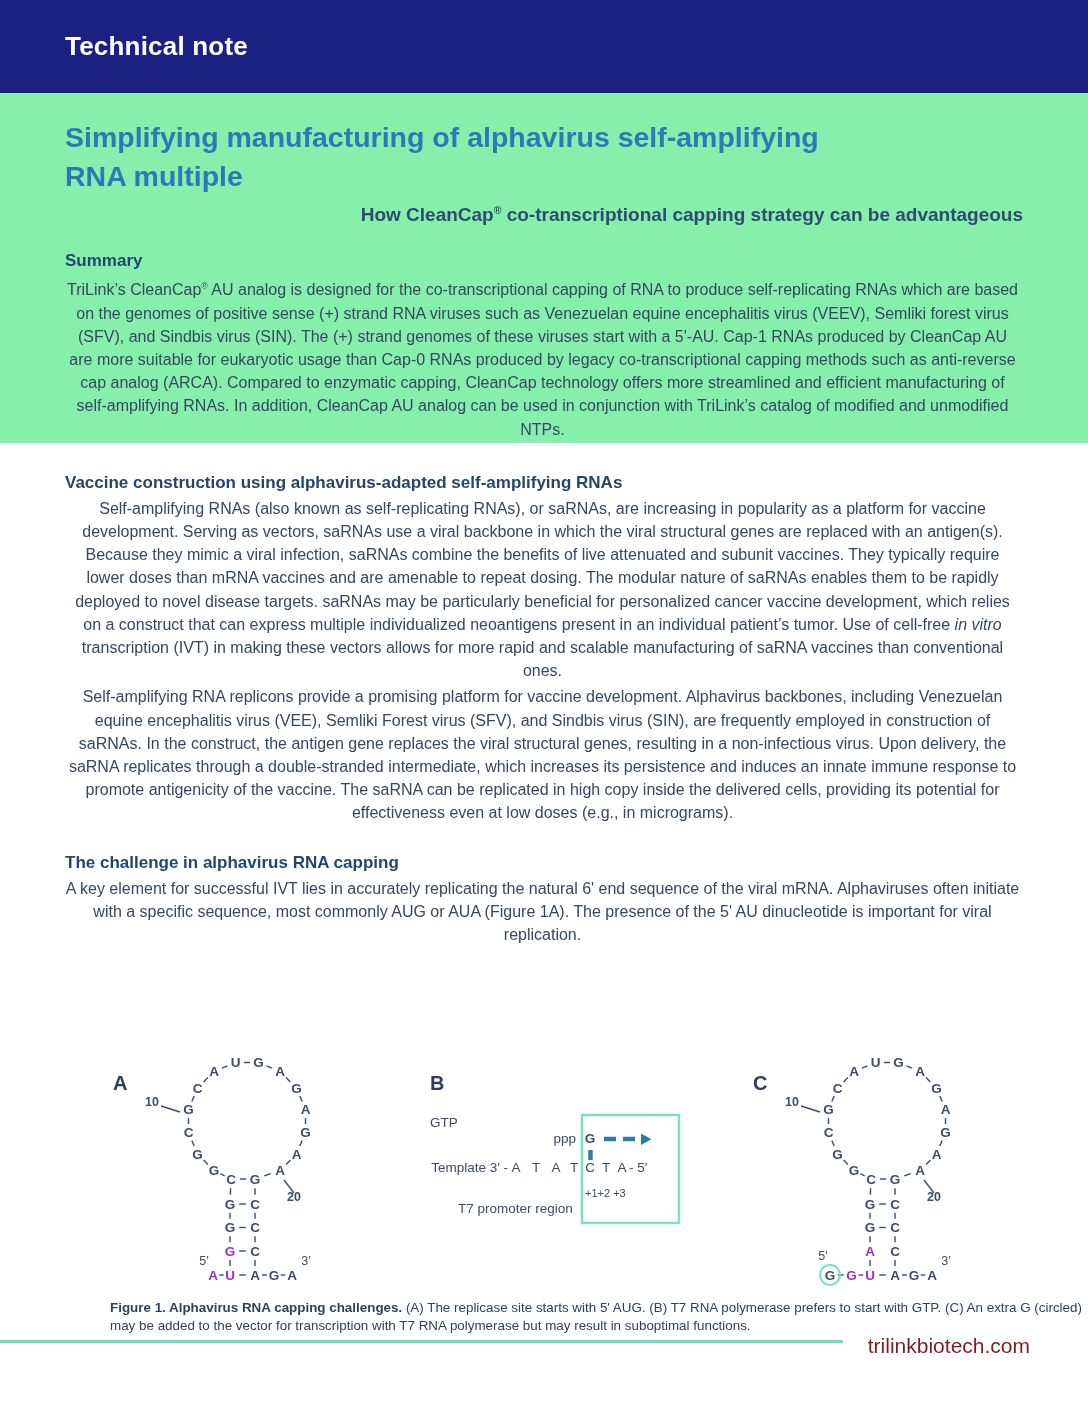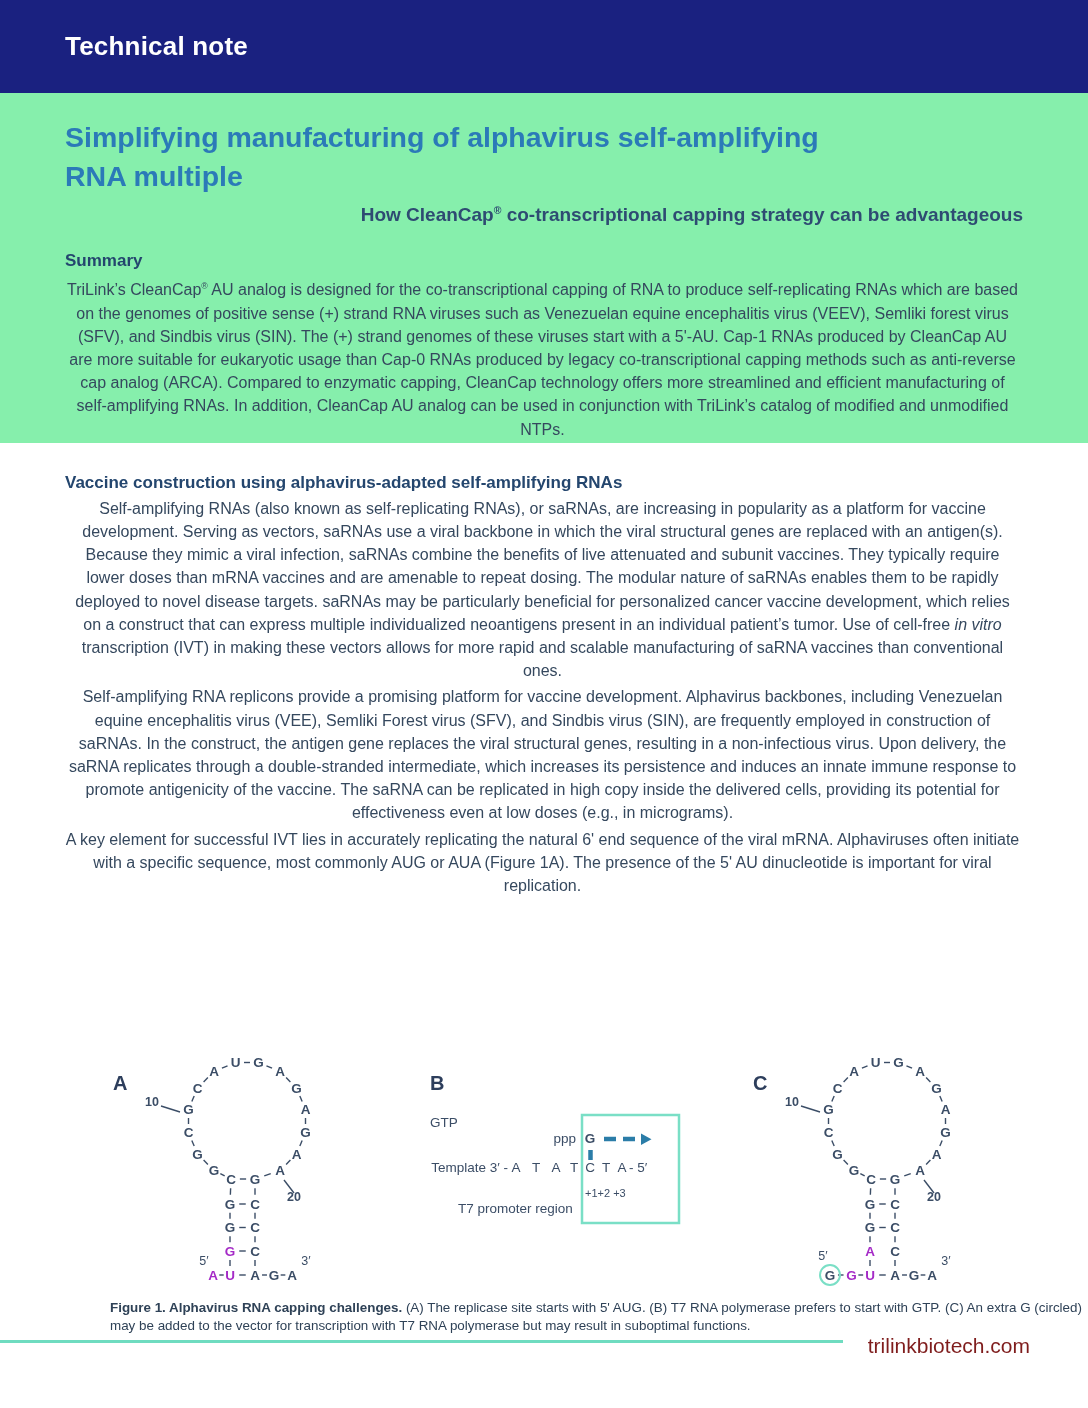--- a/index.html
+++ b/index.html
@@ -54,20 +54,21 @@
     <div id="summary-slot">
         <h2 class="sec">Summary</h2>
         <p class="body"><span>TriLink’s CleanCap</span><sup>®</sup><span> AU analog is designed for the co-transcriptional capping of RNA to produce  self-replicating RNAs which are based on the genomes of positive sense (+) strand RNA viruses such as Venezuelan equine encephalitis virus (VEEV), Semliki forest virus (SFV), and Sindbis virus (SIN). The (+) strand genomes of these viruses start with a 5'-AU. Cap-1 RNAs produced by CleanCap AU are more suitable for eukaryotic usage than Cap-0 RNAs produced by legacy co-transcriptional capping methods such as anti-reverse cap analog (ARCA). Compared to enzymatic capping, CleanCap technology offers more streamlined and efficient manufacturing of self-amplifying RNAs. In addition, CleanCap AU analog can be used in conjunction with TriLink’s catalog of modified and unmodified NTPs.</span></p>
       </div>
   </section>
 
   <main id="sections">
       <h2 class="sec">Vaccine construction using alphavirus-adapted self-amplifying RNAs</h2>
       <p class="body"><span>Self-amplifying RNAs (also known as self-replicating RNAs), or saRNAs, are increasing in popularity as a platform for vaccine development. Serving as vectors, saRNAs use a viral backbone in which the viral structural genes are replaced with an antigen(s). Because they mimic a viral infection, saRNAs combine the benefits of live attenuated and subunit vaccines. They typically require lower doses than mRNA vaccines and are amenable to repeat dosing. The modular nature of saRNAs enables them to be rapidly deployed to novel disease targets. saRNAs may be particularly beneficial for personalized cancer vaccine development, which relies on a construct that can express multiple individualized neoantigens present in an individual patient’s tumor. Use of cell-free </span><span style="font-style: italic;">in vitro</span><span> transcription (IVT) in making these vectors allows for more rapid and scalable manufacturing of saRNA vaccines than conventional ones.</span></p>
       <p class="body"><span>Self-amplifying RNA replicons provide a promising platform for vaccine development. Alphavirus backbones, including Venezuelan equine encephalitis virus (VEE), Semliki Forest virus (SFV), and Sindbis virus (SIN), are frequently employed in construction of saRNAs. In the construct, the antigen gene replaces the viral structural genes, resulting in a non-infectious virus. Upon delivery, the saRNA replicates through a double-stranded intermediate, which increases its persistence and induces an innate immune response to promote antigenicity of the vaccine. The saRNA can be replicated in high copy inside the delivered cells, providing its potential for effectiveness even at low doses (e.g., in micrograms).</span></p>
+      <h2 class="sec">The challenge in alphavirus RNA capping</h2>
       <p class="body"><span>A key element for successful IVT lies in accurately replicating the natural 6' end sequence of the viral mRNA. Alphaviruses often initiate with a specific sequence, most commonly AUG or AUA (</span><span style="font-weight: 400;">Figure 1A</span><span>). The presence of the 5' AU dinucleotide is important for viral replication.</span></p>
     </main>
 
   <div class="figure">
     <svg id="panelA" class="panel" width="340" height="252" viewBox="0 0 340 252">
         <text x="33" y="40" class="plabel">A</text>
         <line x1="144.71" y1="125.855" x2="140.29" y2="123.645" class="bond"></line>
         <line x1="127.895" y1="114.395" x2="123.605" y2="110.105" class="bond"></line>
         <line x1="114.17" y1="96.045" x2="111.83" y2="90.455" class="bond"></line>
         <line x1="108.5" y1="73.99" x2="108.5" y2="68.01" class="bond"></line>

